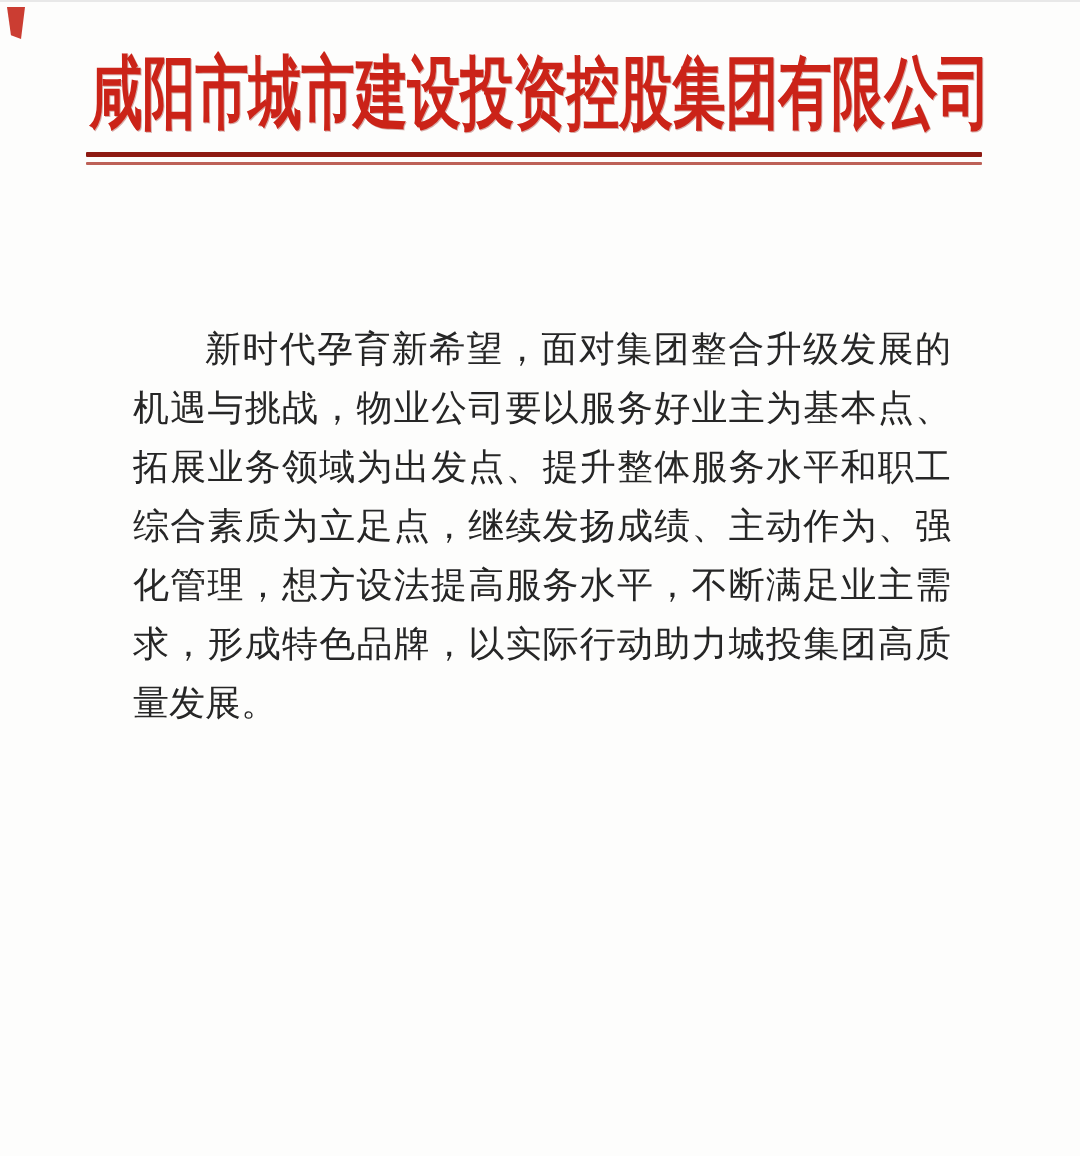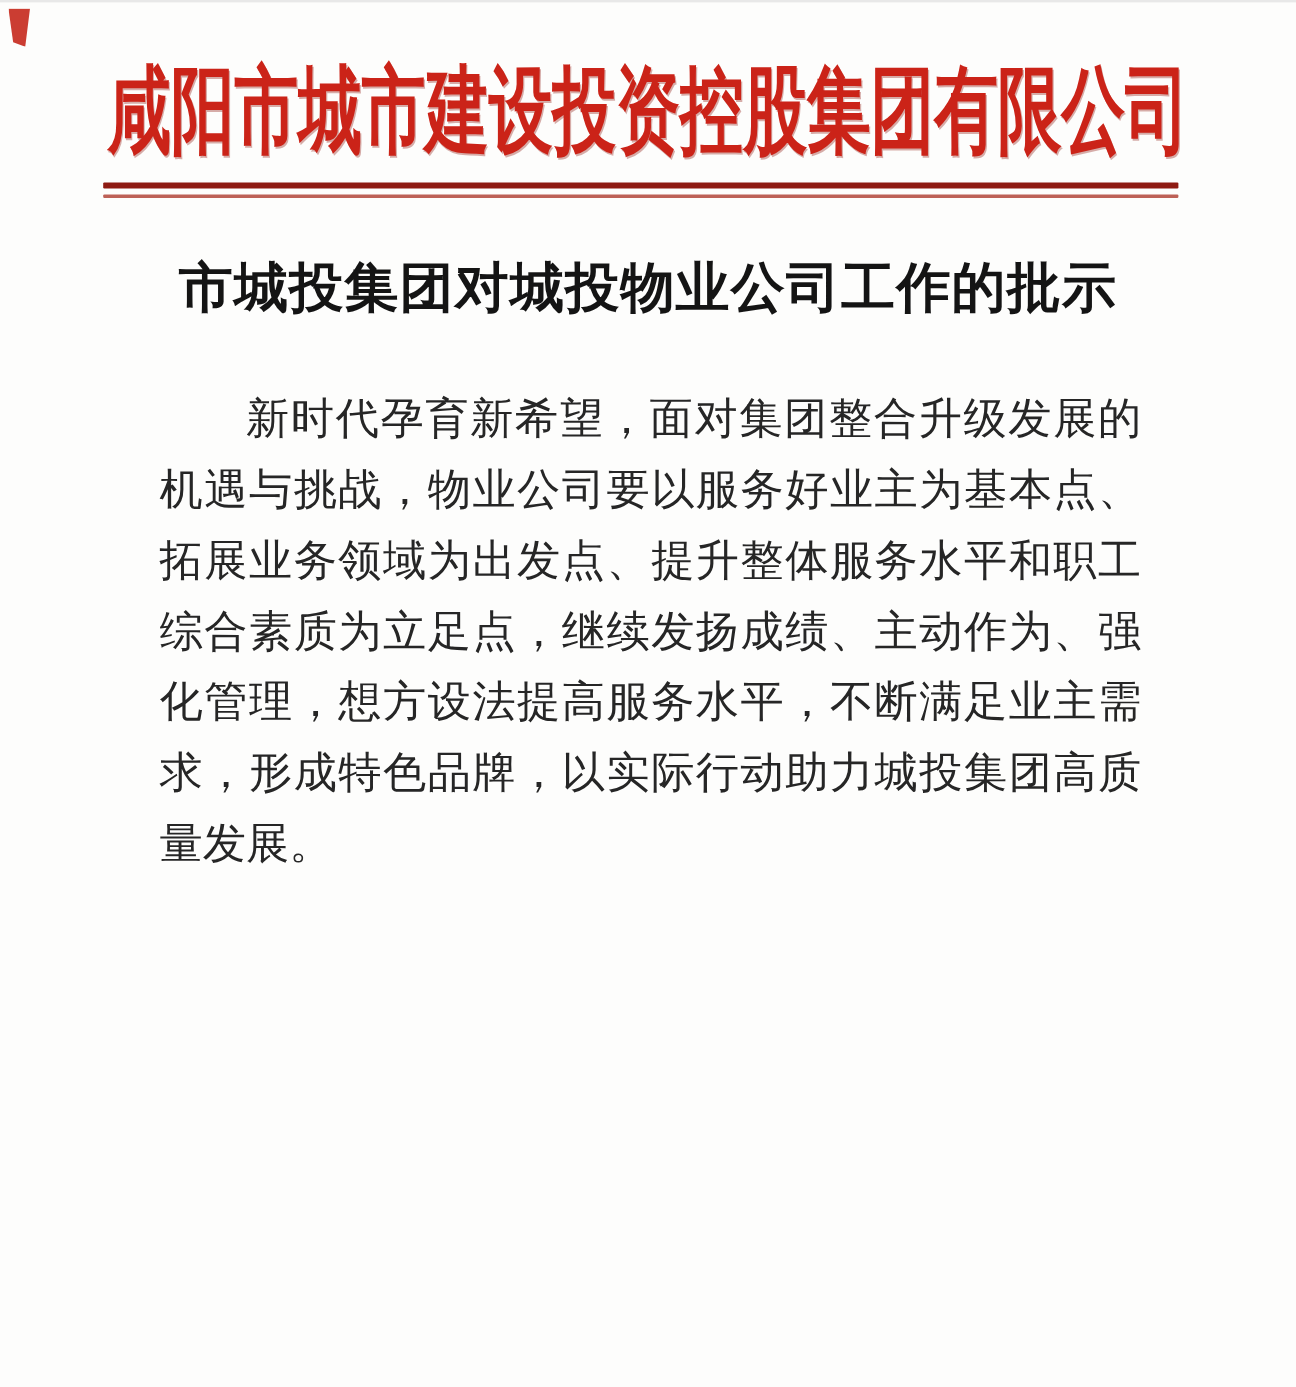--- a/index.html
+++ b/index.html
@@ -105,19 +105,18 @@
 
   <div class="corner-mark"></div>
 
   <div class="letterhead">
     <span class="letterhead-text">咸阳市城市建设投资控股集团有限公司</span>
   </div>
 
   <div class="rule-thick"></div>
   <div class="rule-thin"></div>
 
-  <div class="doc-title">市城投集团对城投物业公司工作的批示</div>
 
   <div class="doc-body">
     <p>新时代孕育新希望，面对集团整合升级发展的机遇与挑战，物业公司要以服务好业主为基本点、拓展业务领域为出发点、提升整体服务水平和职工综合素质为立足点，继续发扬成绩、主动作为、强化管理，想方设法提高服务水平，不断满足业主需求，形成特色品牌，以实际行动助力城投集团高质量发展。</p>
   </div>
 
 </div>
 
 </body></html>

